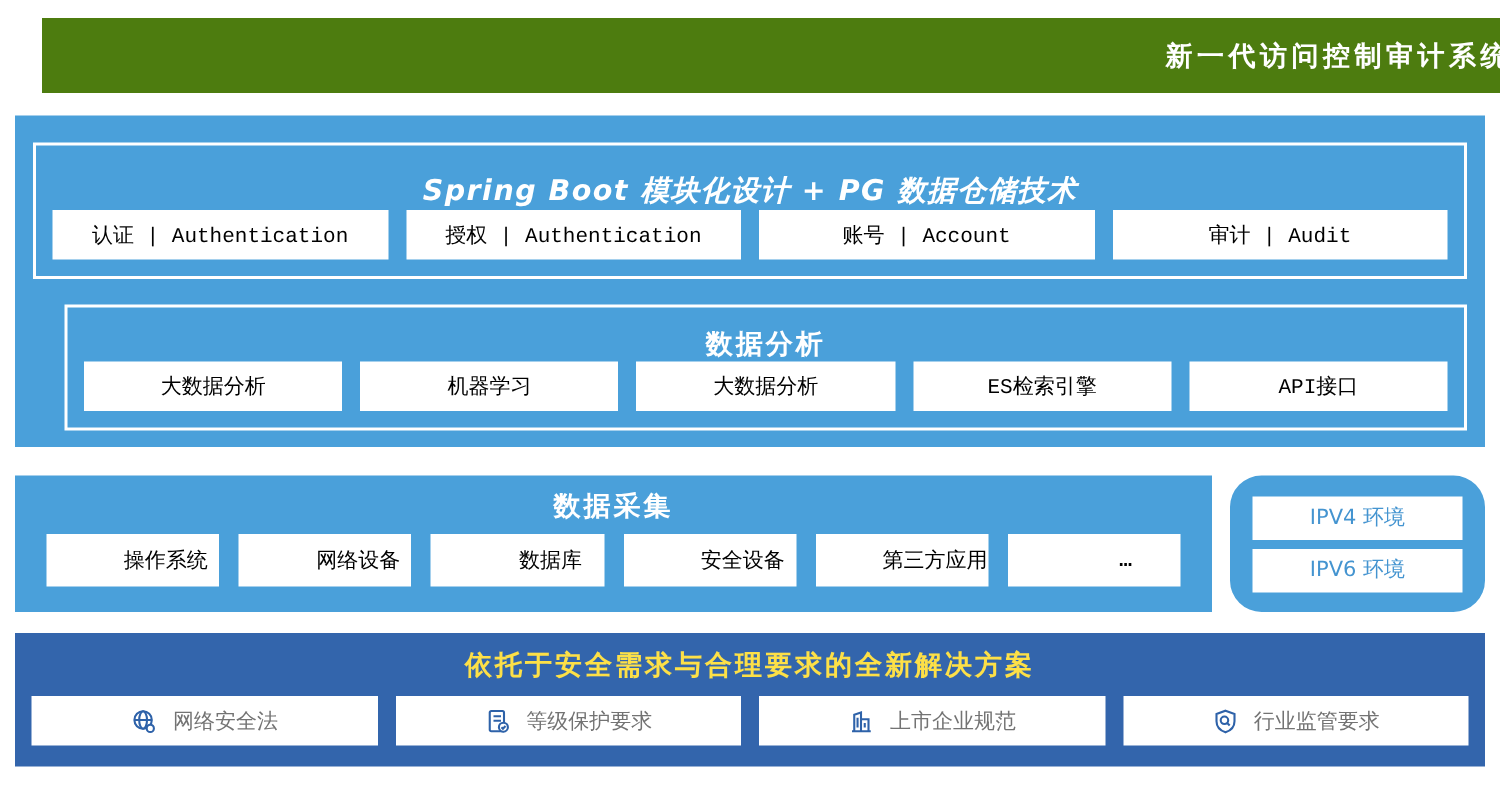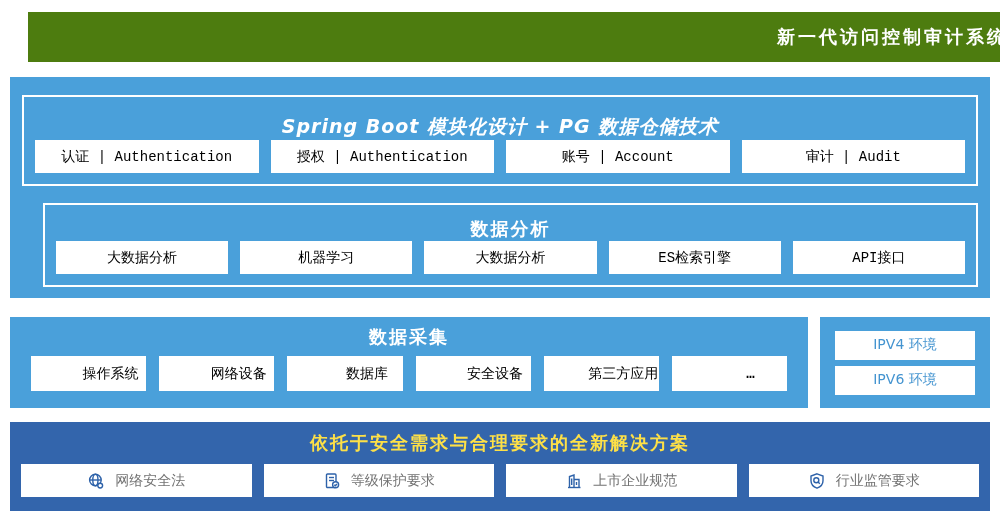--- a/index.html
+++ b/index.html
@@ -45,21 +45,21 @@
     display:flex;flex-direction:column;
   }
   .collect-title-zone{height:39px;display:flex;align-items:center;justify-content:center;}
   .collect-row{display:flex;gap:13px;padding:0 21px;}
   .collect-row .white-box{height:35px;padding-left:44px;}
   .ellipsis-box{letter-spacing:2px;font-weight:bold;}
   
   .ipv-panel{
     position:absolute;left:820px;top:317px;width:170px;height:91px;
     background:#4aa0da;box-sizing:border-box;
-    display:flex;flex-direction:column;justify-content:center;gap:6px;padding:0 15px;
+    display:flex;flex-direction:column;justify-content:center;gap:6px;padding:0 15px;border-radius:21px;
   }
   .ipv-box{
     background:#ffffff;height:29px;display:flex;align-items:center;justify-content:center;
     color:#4494d0;font-size:14px;
   }
   
   .solution-panel{
     position:absolute;left:10px;top:422px;width:980px;height:89px;
     background:#3365ac;box-sizing:border-box;
     display:flex;flex-direction:column;

